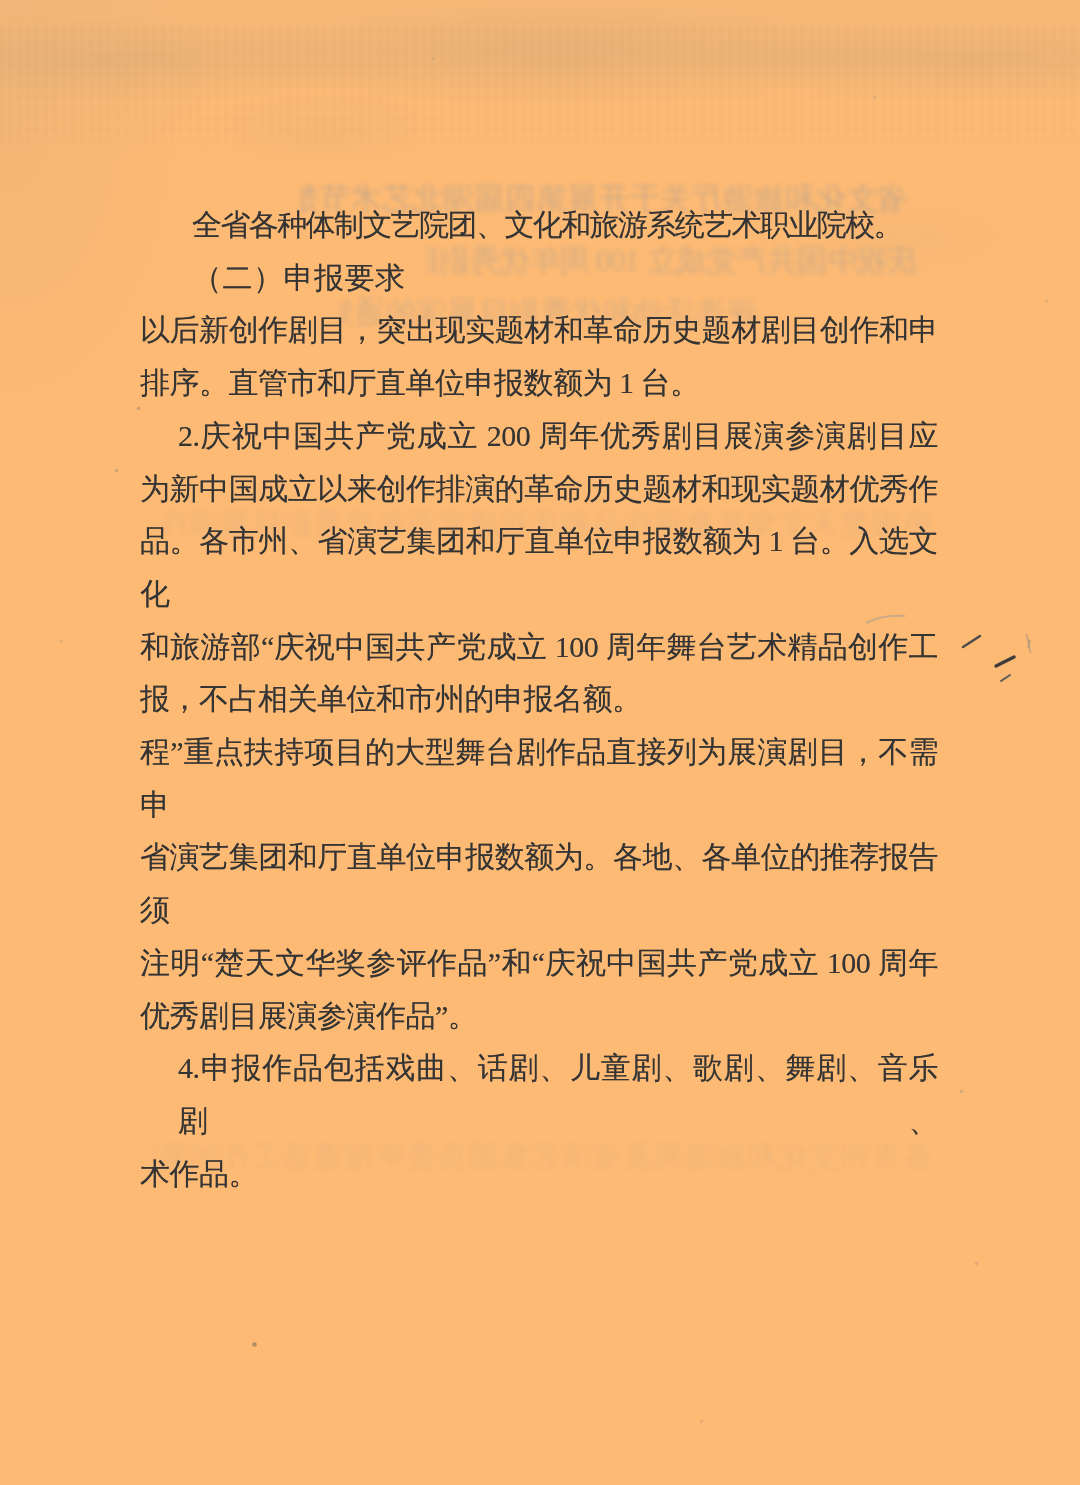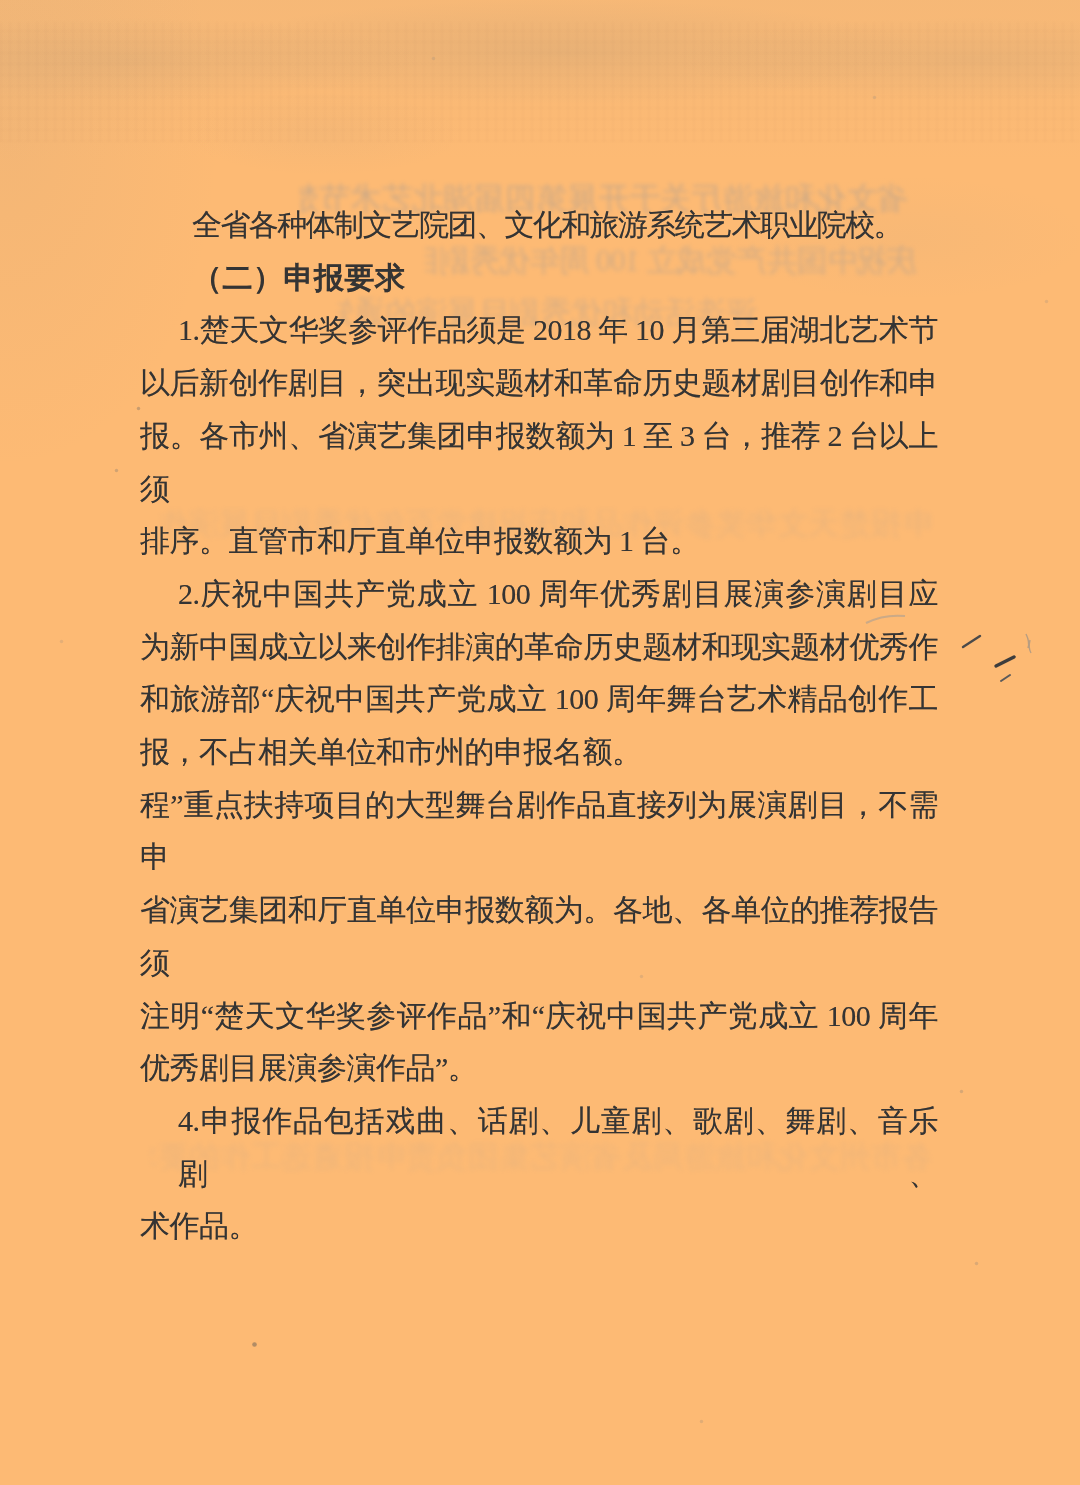--- a/index.html
+++ b/index.html
@@ -39,21 +39,21 @@
     font-size: 30px;
     line-height: 52.7px;
     letter-spacing: -0.5px;
     text-shadow: 0 0 .6px rgba(40,40,40,.45);
   }
   .line { white-space: normal; }
   .fill  { text-align: justify; text-align-last: justify; }
   .ind-a { padding-left: 52px; }
   .ind-b { padding-left: 38px; }
   .tight { letter-spacing: -1.6px; }
-  .heading { font-weight: 700; letter-spacing: 0.5px; }
+  .heading { font-weight: 400; letter-spacing: 0.5px; }
   
   .ghost {
     position: absolute;
     transform: scaleX(-1);
     color: #8d939b;
     filter: blur(2px);
     font-size: 31px;
     white-space: nowrap;
     overflow: hidden;
     pointer-events: none;
@@ -90,26 +90,25 @@
 
   <div class="ghost g0">省文化和旅游厅关于开展第四届湖北艺术节楚天</div>
   <div class="ghost g1">庆祝中国共产党成立 100 周年优秀剧目展演</div>
   <div class="ghost g2">评选活动和优秀剧目展演的通知</div>
   <div class="ghost g3">申报楚天文华奖参评作品和庆祝建党百年优秀剧目展演作品</div>
   <div class="ghost g4">各市州文化和旅游局及省演艺集团负责申报遴选工作的要求</div>
 
   <div class="body-text">
     <div class="line ind-a tight">全省各种体制文艺院团、文化和旅游系统艺术职业院校。</div>
     <div class="line ind-a heading">（二）申报要求</div>
-    <div class="line ind-b fill">1.楚天文华奖参评作品须是 2018 年 10 月第三届湖北艺术节</div>
     <div class="line fill">以后新创作剧目，突出现实题材和革命历史题材剧目创作和申</div>
-    <div class="line fill">报。各市州、省演艺集团申报数额为 1 至 3 台，推荐 2 台以上须</div>
     <div class="line">排序。直管市和厅直单位申报数额为 1 台。</div>
-    <div class="line ind-b fill">2.庆祝中国共产党成立 100 周年优秀剧目展演参演剧目应</div>
+    <div class="line ind-b fill">2.庆祝中国共产党成立 200 周年优秀剧目展演参演剧目应</div>
     <div class="line fill">为新中国成立以来创作排演的革命历史题材和现实题材优秀作</div>
+    <div class="line fill">品。各市州、省演艺集团和厅直单位申报数额为 1 台。入选文化</div>
     <div class="line fill">和旅游部“庆祝中国共产党成立 100 周年舞台艺术精品创作工</div>
     <div class="line">报，不占相关单位和市州的申报名额。</div>
     <div class="line fill">程”重点扶持项目的大型舞台剧作品直接列为展演剧目，不需申</div>
     <div class="line fill">省演艺集团和厅直单位申报数额为。各地、各单位的推荐报告须</div>
     <div class="line fill">注明“楚天文华奖参评作品”和“庆祝中国共产党成立 100 周年</div>
     <div class="line">优秀剧目展演参演作品”。</div>
     <div class="line ind-b fill">4.申报作品包括戏曲、话剧、儿童剧、歌剧、舞剧、音乐剧、</div>
     <div class="line">术作品。</div>
 
   </div>

